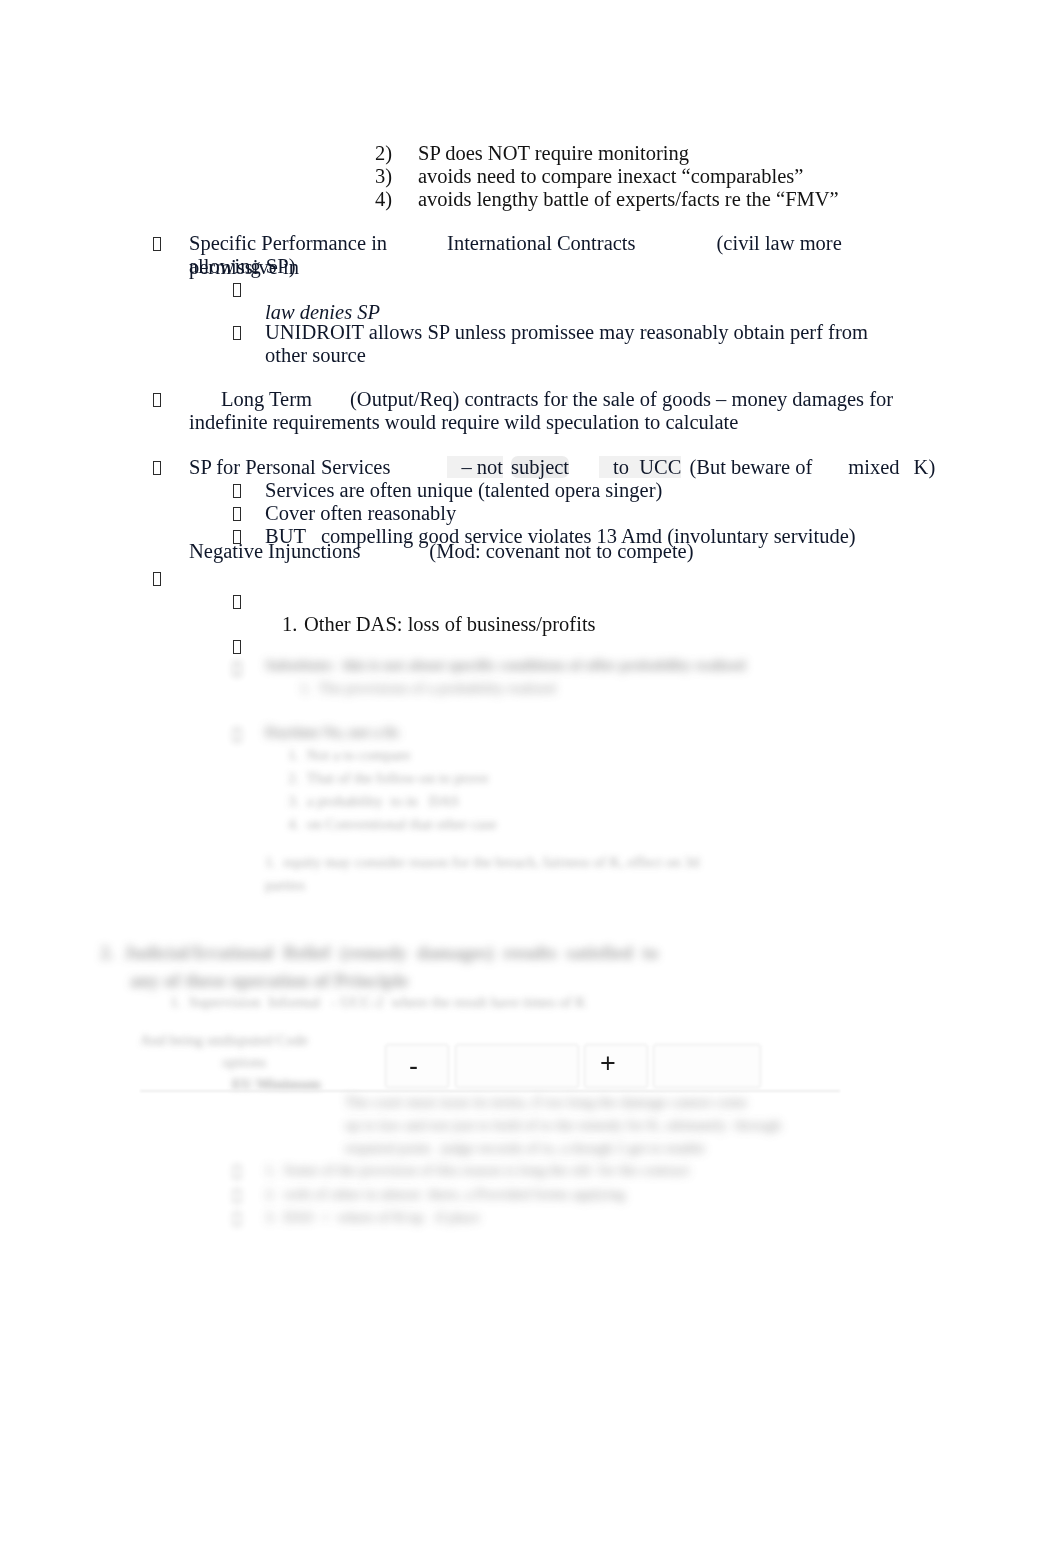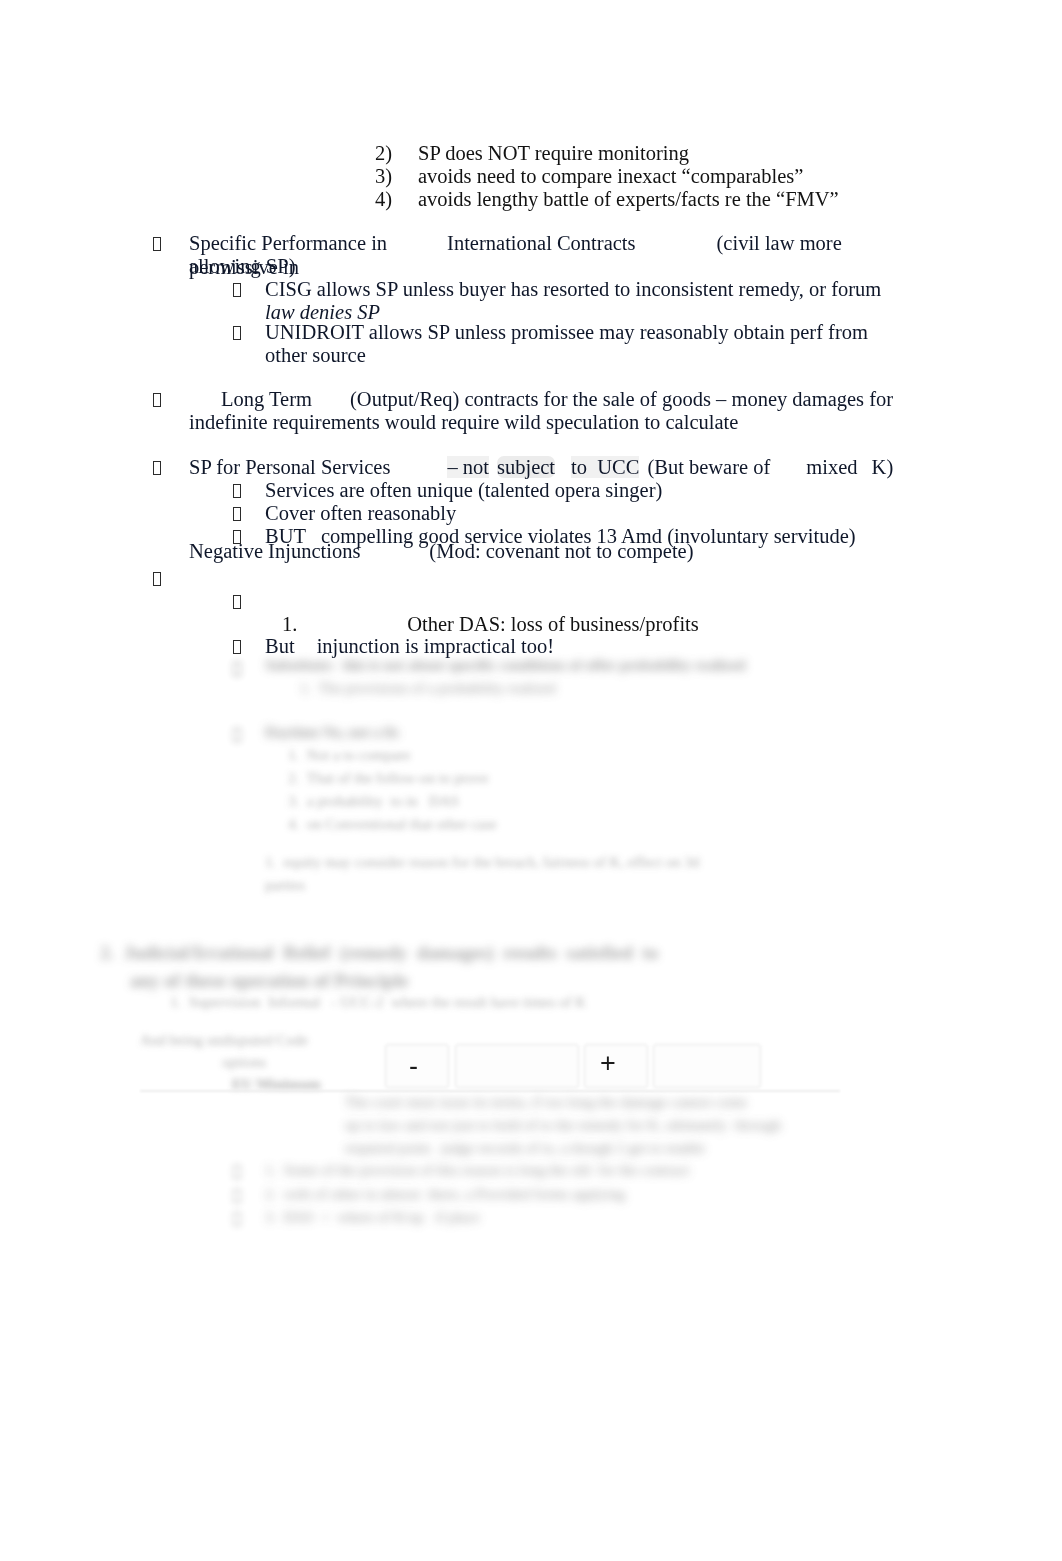--- a/index.html
+++ b/index.html
@@ -55,20 +55,21 @@
     white-space: pre-wrap;
   }
 
   
   .hl {
     background: #ececec;
     border-radius: 7px;
   }
   .hl-soft {
     background: #f1f1f1;
+    padding-left: 14px;
   }
 
   
   .blur {
     position: absolute;
     color: #8d8d8d;
     font-family: "Liberation Serif", "DejaVu Serif", serif;
     font-size: 15px;
     line-height: 21px;
     white-space: pre-wrap;
@@ -135,21 +136,20 @@
   <div class="row" style="left:375px; top:188px; width:600px;">
     <span class="bullet-cell" style="left:0; top:0;">4)</span>
     <span class="txt" style="padding-left:43px;">avoids lengthy battle of experts/facts re the “FMV”</span>
   </div>
 
   <span class="bullet-cell" style="left:153px; top:232px;"><i class="tofu"></i></span>
   <div class="blk" style="left:189px; top:232px; width:740px;"><span>Specific Performance in</span><span style="display:inline-block;width:60px"></span><span>International Contracts</span><span style="display:inline-block;width:81px"></span><span>(civil law more permissive in</span></div>
   <div class="blk" style="left:189px; top:255px;">allowing SP)</div>
 
   <span class="bullet-cell" style="left:233px; top:278px;"><i class="tofu"></i></span>
-  <div class="blk" style="left:265px; top:278px; width:660px;">CISG allows SP unless buyer has resorted to inconsistent remedy, or forum</div>
   <div class="blk" style="left:265px; top:301px;font-style:italic;">law denies SP</div>
 
   <span class="bullet-cell" style="left:233px; top:321px;"><i class="tofu"></i></span>
   <div class="blk" style="left:265px; top:321px; width:660px;">UNIDROIT allows SP unless promissee may reasonably obtain perf from</div>
   <div class="blk" style="left:265px; top:344px;">other source</div>
 
   <span class="bullet-cell" style="left:153px; top:388px;"><i class="tofu"></i></span>
   <div class="blk" style="left:189px; top:388px; width:740px;margin-left:32px;"><span>Long Term</span><span style="display:inline-block;width:38px"></span><span>(Output/Req) contracts for the sale of goods – money damages for</span></div>
   <div class="blk" style="left:189px; top:411px;">indefinite requirements would require wild speculation to calculate</div>
 
@@ -165,25 +165,24 @@
   <span class="bullet-cell" style="left:233px; top:525px;"><i class="tofu"></i></span>
   <div class="blk" style="left:265px; top:525px;">BUT   compelling good service violates 13 Amd (involuntary servitude)</div>
 
   <span class="bullet-cell" style="left:153px; top:567px;"><i class="tofu"></i></span>
   <div class="blk" style="left:189px; top:540px; width:760px;"><span>Negative Injunctions</span><span style="display:inline-block;width:69px"></span><span>(Mod: covenant not to compete)</span></div>
 
   <span class="bullet-cell" style="left:233px; top:590px;"><i class="tofu"></i></span>
 
   <div class="row" style="left:282px; top:613px; width:520px;">
     <span class="bullet-cell" style="left:0; top:0;">1.</span>
-    <span class="txt" style="padding-left:22px;text-align:center;">Other DAS: loss of business/profits</span>
+    <span class="txt" style="padding-left:22px;">Other DAS: loss of business/profits</span>
   </div>
 
   <span class="bullet-cell" style="left:233px; top:635px;"><i class="tofu"></i></span>
-  <div class="blk" style="left:265px; top:635px; width:600px;"><span>But</span><span style="display:inline-block;width:22px"></span><span>injunction is impractical too!</span></div>
 
   <span class="bullet-cell" style="left:233px; top:657px; opacity:.45; filter:blur(3px);"><i class="tofu"></i></span>
   <div class="blur b-strong b-bold" style="left:265px; top:655px; width:700px;">Substitute:  this is not about specific conditions of offer probability realized</div>
   <div class="blur b-strong" style="left:300px; top:678px; width:420px;">1.  The provisions of a probability realized</div>
 
   <span class="bullet-cell" style="left:233px; top:723px; opacity:.4; filter:blur(3px);"><i class="tofu"></i></span>
   <div class="blur b-strong b-bold" style="left:265px; top:722px; width:300px;">Daytime No, not a lis</div>
   <div class="blur b-light" style="left:288px; top:745px; width:360px;">1.  Not a to compare</div>
   <div class="blur b-light" style="left:288px; top:768px; width:400px;">2.  That of the follow-on to prove</div>
   <div class="blur b-light" style="left:288px; top:791px; width:360px;">3.  a probability  to in   DAS</div>

